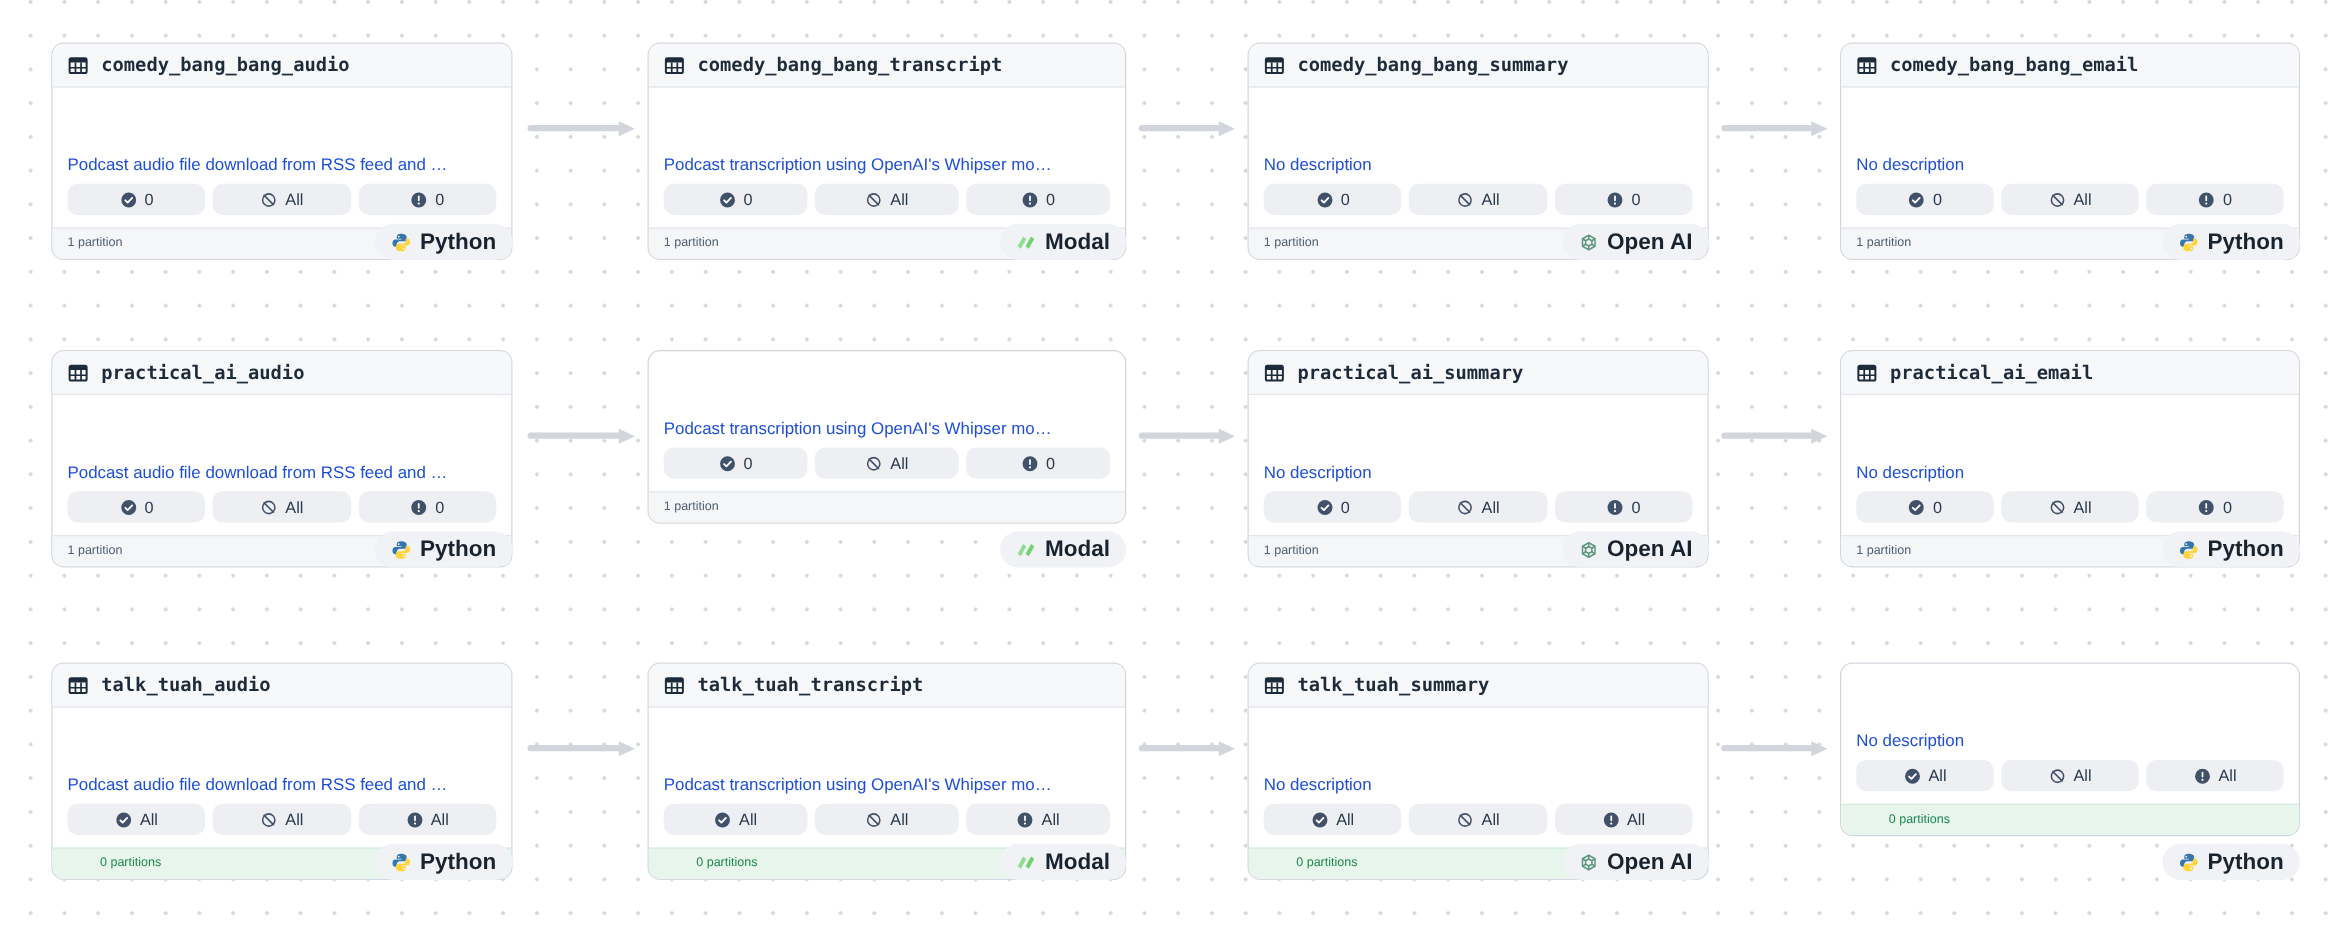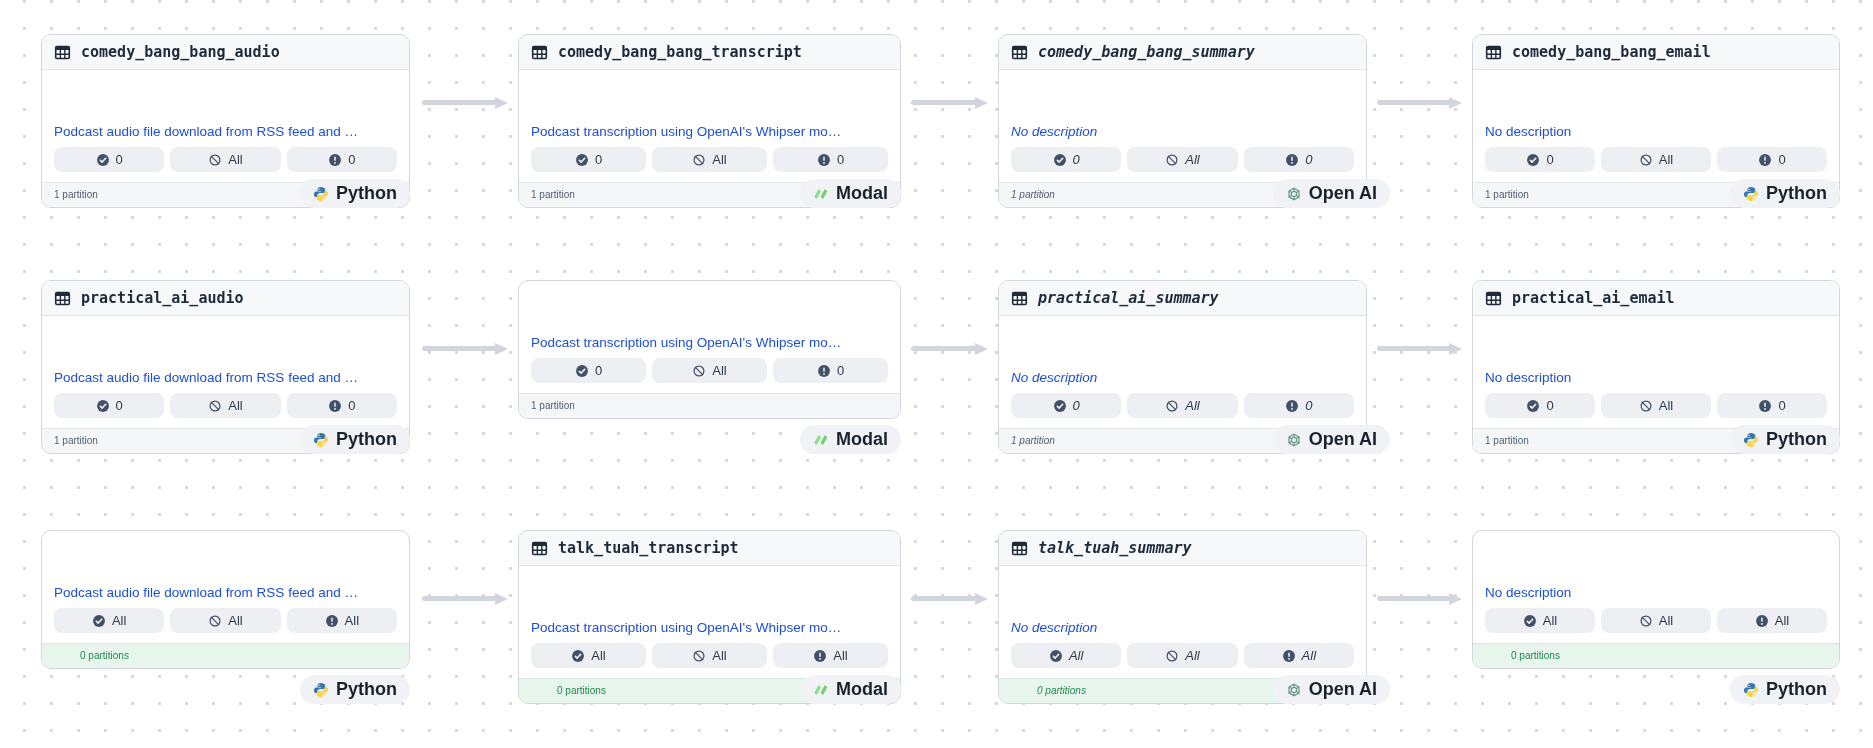--- a/index.html
+++ b/index.html
@@ -51,24 +51,24 @@
   
   .arrow { position:absolute; height:13px; display:flex; align-items:center; }
   .arrow .shaft { flex:1; height:5px; background:#d2d6dc; border-radius:3px; }
   .arrow .head {
     width:0; height:0; margin-left:-2px;
     border-left:13px solid #d2d6dc;
     border-top:6.5px solid transparent; border-bottom:6.5px solid transparent;
   }
   
   .c1 { left:41px;  width:369px; } .c2 { left:518px;  width:383px; }
-  .c3 { left:998px; width:369px;font-style:italic; } .c4 { left:1472px; width:368px; }
+  .c3 { left:998px; width:369px; } .c4 { left:1472px; width:368px; }
   .r1 { top:34px; } .r2 { top:280px; } .r3 { top:530px; }
   .tr1 { top:179px; } .tr2 { top:425px; } .tr3 { top:675px; }
-  .tc1 { right:1463px; } .tc2 { right:972px; } .tc3 { right:483px; } .tc4 { right:33px; }
+  .tc1 { right:1463px; } .tc2 { right:972px; } .tc3 { right:506px; } .tc4 { right:33px; }
   .ar1 { top:96px; } .ar2 { top:342px; } .ar3 { top:592px; }
   .ac1 { left:422px; width:86px; } .ac2 { left:911px; width:77px; } .ac3 { left:1377px; width:85px; }
 </style>
 </head>
 <body>
 
 <svg width="0" height="0" style="position:absolute" aria-hidden="true">
   <defs>
     <symbol id="i-table" viewBox="0 0 16 16">
       <rect x="1.6" y="2.4" width="12.8" height="11.2" rx="1.2" fill="none" stroke="#1d2b3a" stroke-width="1.5"></rect>
@@ -422,20 +422,26 @@
   <div class="arrow ar2 ac2">
       <div class="shaft"></div>
       <div class="head"></div>
     </div>
   <div class="arrow ar2 ac3">
       <div class="shaft"></div>
       <div class="head"></div>
     </div>
 
   <div class="card r3 c1">
+    <div class="chd">
+      <svg>
+          <use href="#i-table"></use>
+        </svg>
+      <span class="ttl">talk_tuah_audio</span>
+    </div>
     <div class="desc">Podcast audio file download from RSS feed and …</div>
     <div class="brow">
       <div class="b">
           <svg>
             <use href="#i-check"></use>
           </svg>
           <span>All</span>
         </div>
       <div class="b">
           <svg>

